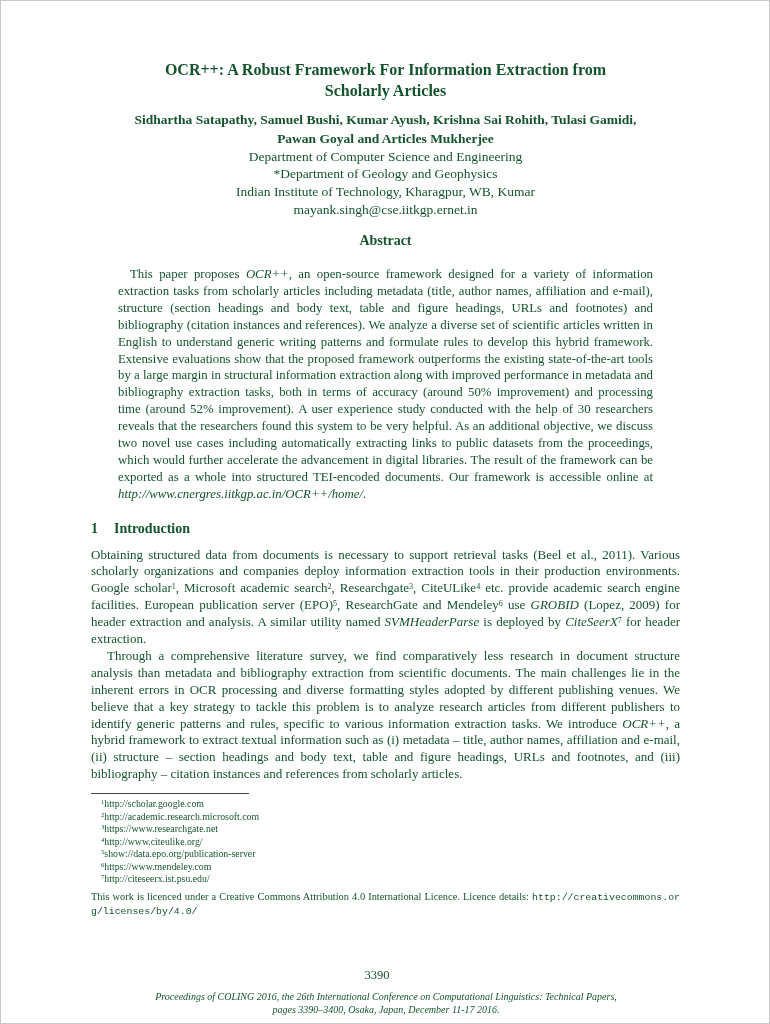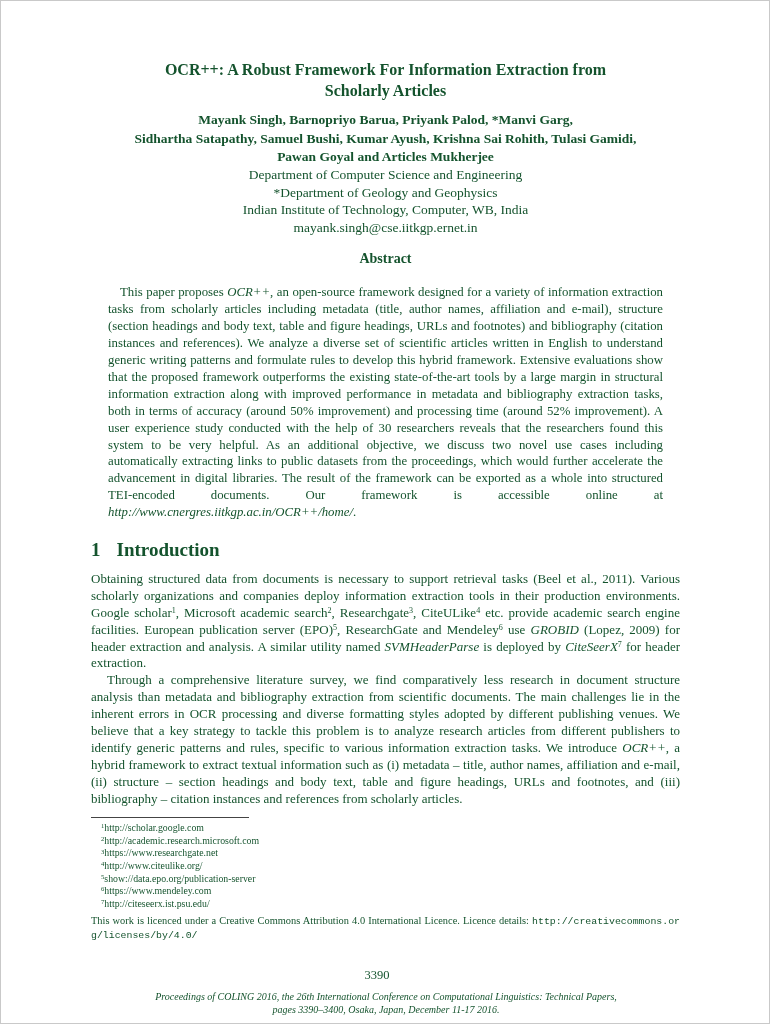--- a/index.html
+++ b/index.html
@@ -27,29 +27,29 @@
   .authors { margin-top: 10px; text-align: center; }
   .author-line { font-size: 13.5px; font-weight: bold; line-height: 1.36; }
   .affils { text-align: center; }
   .affil-line { font-size: 13.5px; line-height: 1.3; }
   .email-line { font-size: 13.5px; line-height: 1.3; }
   .abstract-heading {
     font-size: 14px; font-weight: bold; text-align: center;
     margin-top: 15px; margin-bottom: 17px;
   }
   .abstract-body {
-    margin: 0 17px;
+    margin: 0 27px;
     font-size: 12.8px;
     line-height: 1.32;
     text-align: justify;
     text-indent: 12px;
   }
   .section-heading {
     margin-top: 18px; margin-bottom: 10px;
-    font-size: 19px; font-weight: bold;
+    font-size: 14px; font-weight: bold;
   }
   .section-heading .sec-num { margin-right: 16px; }
   .body-par {
     font-size: 13px;
     line-height: 1.3;
     text-align: justify;
   }
   .body-par.indent { text-indent: 16px; }
   em { font-style: italic; }
   sup {
@@ -87,29 +87,28 @@
   .footer-line { font-size: 10px; font-style: italic; line-height: 1.3; padding-left: 18px; }
 </style>
 </head>
 <body>
 
 <div class="page">
 
   <h1 class="title">OCR++: A Robust Framework For Information Extraction from Scholarly Articles</h1>
 
   <div class="authors">
-    <div class="author-line">Mayank Singh, Barnopriyo Barua, Priyank Palod, *Manvi Garg,</div>
     <div class="author-line">Sidhartha Satapathy, Samuel Bushi, Kumar Ayush, Krishna Sai Rohith, Tulasi Gamidi,</div>
     <div class="author-line">Pawan Goyal and Articles Mukherjee</div>
   </div>
 
   <div class="affils">
     <div class="affil-line">Department of Computer Science and Engineering</div>
     <div class="affil-line">*Department of Geology and Geophysics</div>
-    <div class="affil-line">Indian Institute of Technology, Computer, WB, India</div>
+    <div class="affil-line">Indian Institute of Technology, Kharagpur, WB, Kumar</div>
     <div class="email-line">mayank.singh@cse.iitkgp.ernet.in</div>
   </div>
 
   <div class="abstract-heading">Abstract</div>
   <p class="abstract-body"><span>This paper proposes </span><em>OCR++</em><span>, an open-source framework designed for a variety of information extraction tasks from scholarly articles including metadata (title, author names, affiliation and e-mail), structure (section headings and body text, table and figure headings, URLs and footnotes) and bibliography (citation instances and references). We analyze a diverse set of scientific articles written in English to understand generic writing patterns and formulate rules to develop this hybrid framework. Extensive evaluations show that the proposed framework outperforms the existing state-of-the-art tools by a large margin in structural information extraction along with improved performance in metadata and bibliography extraction tasks, both in terms of accuracy (around 50% improvement) and processing time (around 52% improvement). A user experience study conducted with the help of 30 researchers reveals that the researchers found this system to be very helpful. As an additional objective, we discuss two novel use cases including automatically extracting links to public datasets from the proceedings, which would further accelerate the advancement in digital libraries. The result of the framework can be exported as a whole into structured TEI-encoded documents. Our framework is accessible online at </span><em>http://www.cnergres.iitkgp.ac.in/OCR++/home/</em><span>.</span></p>
 
   <h2 class="section-heading">
     <span class="sec-num">1</span><span>Introduction</span>
   </h2>
 

